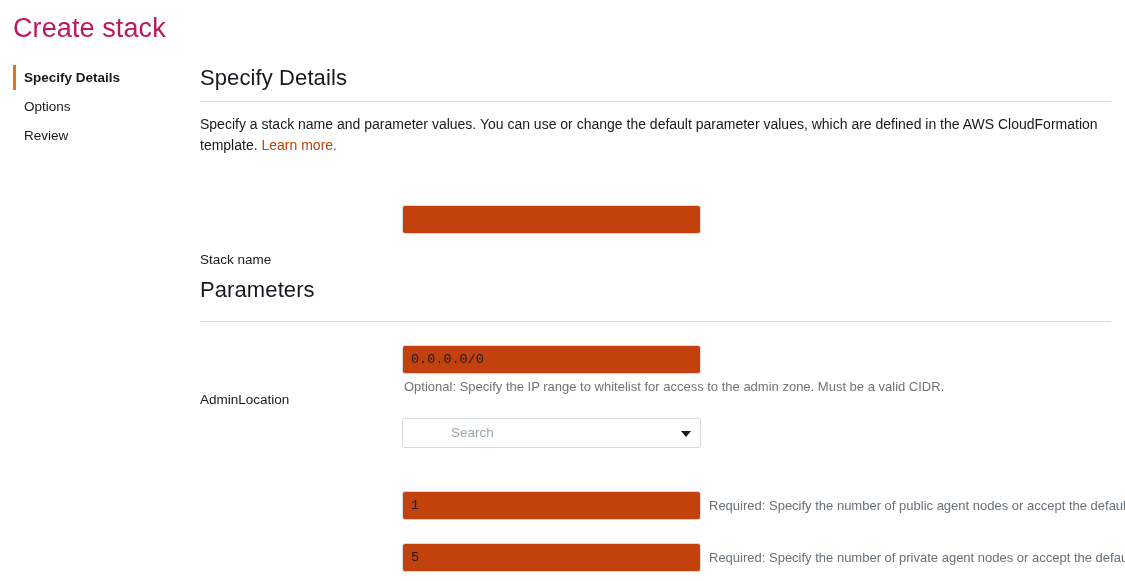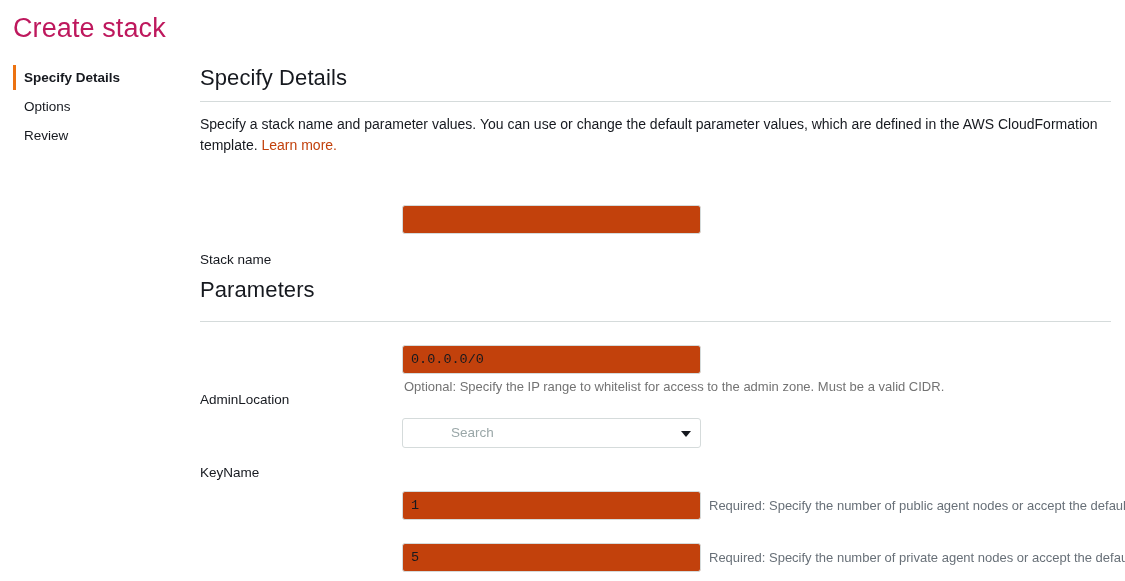--- a/index.html
+++ b/index.html
@@ -220,21 +220,20 @@
 
   <div class="form-row" style="position:absolute; left:0; top:345px; height:56px;">
     <div class="field-label" style="top:6px;">AdminLocation</div>
     <div class="field-control">
       <input class="txt-input" type="text" value="0.0.0.0/0" style="">
     </div>
     <div class="help-below">Optional: Specify the IP range to whitelist for access to the admin zone. Must be a valid CIDR.</div>
   </div>
 
   <div class="form-row" style="position:absolute; left:0; top:418px; height:56px;">
-    <div class="field-label" style="top:6px;">KeyName</div>
     <div class="field-control">
       <div class="select-box">
         <span class="select-value">Search</span>
         <span class="select-caret"></span>
       </div>
     </div>
   </div>
 
   <div class="form-row" style="position:absolute; left:0; top:491px; height:40px;">
     <div class="field-control">

